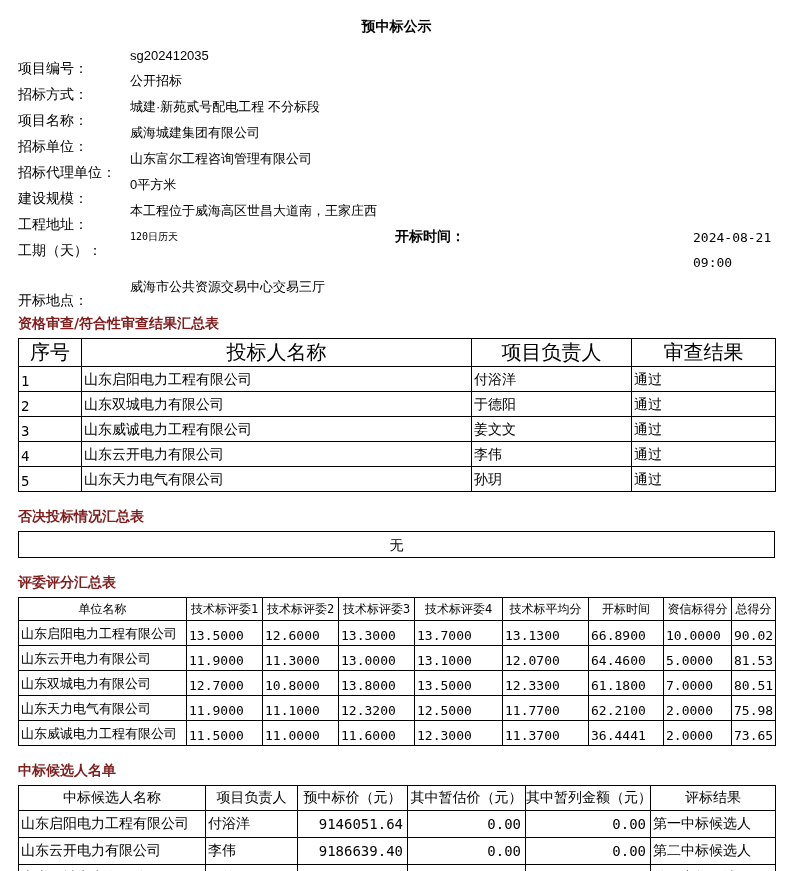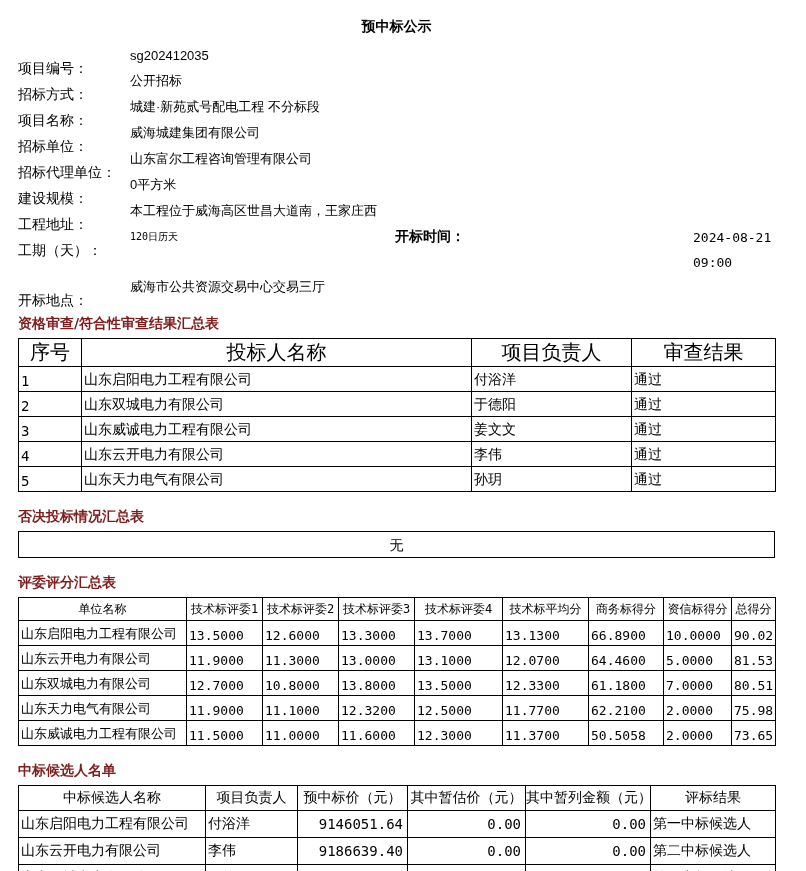--- a/index.html
+++ b/index.html
@@ -240,21 +240,21 @@
         <col class="c8">
       </colgroup>
   <thead>
         <tr>
           <th>单位名称</th>
           <th>技术标评委1</th>
           <th>技术标评委2</th>
           <th>技术标评委3</th>
           <th>技术标评委4</th>
           <th>技术标平均分</th>
-          <th>商务标得分</th>
+          <th>开标时间</th>
           <th>资信标得分</th>
           <th>总得分</th>
         </tr>
       </thead>
       <tbody>
         <tr>
           <td>山东启阳电力工程有限公司</td>
           <td>13.5000</td>
           <td>12.6000</td>
           <td>13.3000</td>
@@ -297,21 +297,21 @@
           <td>2.0000</td>
           <td>75.98</td>
         </tr>
         <tr>
           <td>山东威诚电力工程有限公司</td>
           <td>11.5000</td>
           <td>11.0000</td>
           <td>11.6000</td>
           <td>12.3000</td>
           <td>11.3700</td>
-          <td>50.5058</td>
+          <td>36.4441</td>
           <td>2.0000</td>
           <td>73.65</td>
         </tr>
       </tbody>
     </table>
 
   <div class="section-title">中标候选人名单</div>
   <table class="t-cand">
     <colgroup>
         <col class="c0">

